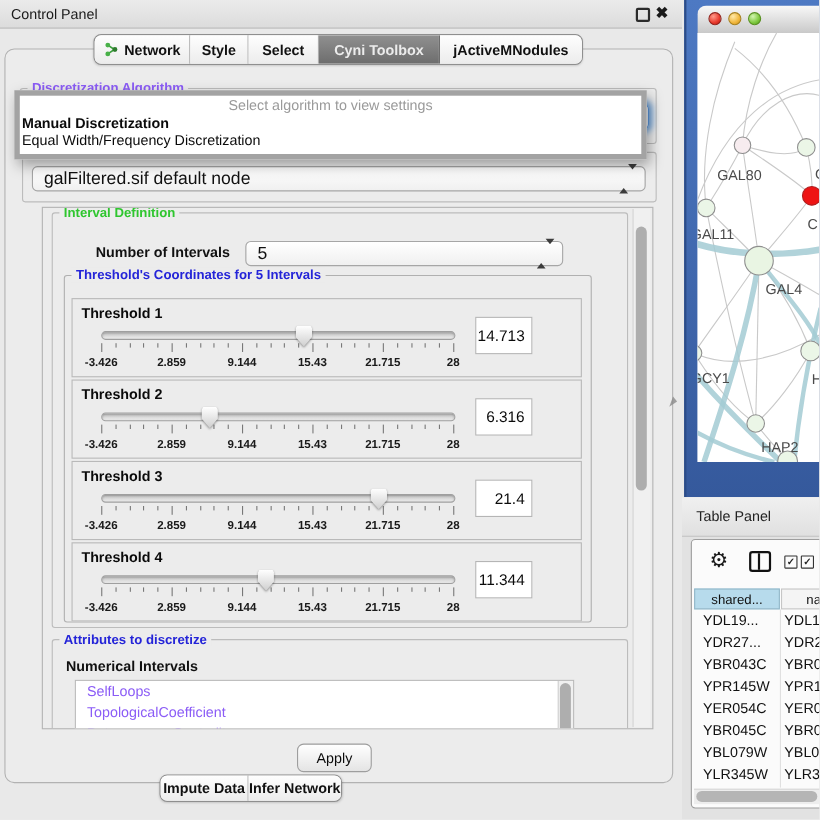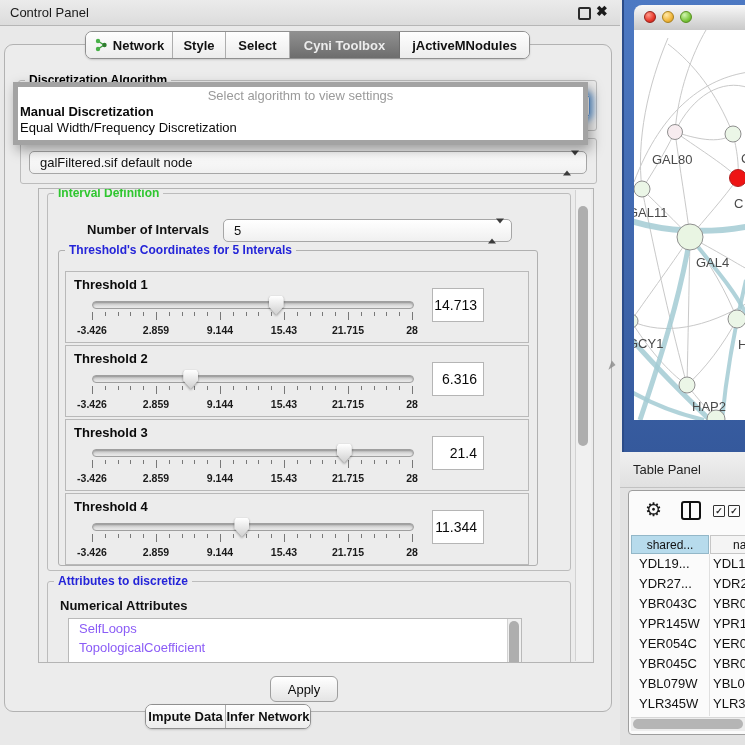--- a/index.html
+++ b/index.html
@@ -16,23 +16,23 @@
   .seg{position:absolute;display:flex;border-radius:7px;overflow:hidden;border:1px solid #8f8f8f;
     background:#fff;z-index:20;box-shadow:0 1px 2px rgba(0,0,0,.15);}
   .seg .tab{display:flex;align-items:center;justify-content:center;font-size:13px;font-weight:700;color:#111;
     background:linear-gradient(#fefefe,#ececec);border-right:1px solid #adadad;box-sizing:border-box;}
   .seg .tab:last-child{border-right:none;}
   .seg .tab.sel{background:linear-gradient(#909090,#6d6d6d);color:#ececec;border-right-color:#6d6d6d;}
   .top-seg{left:85px;top:31px;height:26px;}
   .bot-seg{left:145px;top:704px;height:23px;}
   .group{position:absolute;border:1px solid #bcbcbc;border-radius:3px;box-sizing:border-box;}
   .gtitle{position:absolute;top:-8px;left:6px;background:#ececec;padding:0 4px;font-size:12px;font-weight:700;white-space:nowrap;}
-  .t-green{color:#2fc62f}.t-blue{color:#2424d8}.t-dark{color:#000000}
+  .t-green{color:#2fc62f}.t-blue{color:#2424d8}.t-dark{color:#8b5cf6}
   .combo{position:absolute;background:linear-gradient(#ffffff,#f0f0f0);border:1px solid #a6a6a6;border-radius:5px;
-    font-size:13px;color:#111;display:flex;align-items:center;padding:0 10px;box-sizing:border-box;}
+    font-size:16px;color:#111;display:flex;align-items:center;padding:0 10px;box-sizing:border-box;}
   .combo.focused{box-shadow:0 0 6px 3px rgba(95,155,220,.9);border-color:#5a96dc;}
   .stepper{position:absolute;right:7px;top:50%;transform:translateY(-50%);}
   .tri{width:0;height:0;border-left:4px solid transparent;border-right:4px solid transparent;}
   .tri.up{border-bottom:5px solid #3c3c3c;margin-bottom:2px;}
   .tri.down{border-top:5px solid #3c3c3c;}
   .popup{position:absolute;left:13px;top:82px;width:565px;height:53px;background:#fff;border:5px solid #a3a3a3;
     box-shadow:3px 5px 12px rgba(0,0,0,.35);z-index:30;font-size:13px;}
   .popup .ph{color:#9a9a9a;text-align:center;height:17px;line-height:17px;}
   .popup .opt{height:16px;line-height:16px;padding-left:2px;color:#0a0a0a;}
   .popup .opt.bold{font-weight:700;}
@@ -347,21 +347,21 @@
                 <div class="thumb-shape"></div>
               </div>
           </div>
           <div class="value-box">11.344</div>
         </div>
       </div>
     </div>
 
     <div class="group" style="left:8px;top:392px;width:524px;height:200px">
       <span class="gtitle t-blue">Attributes to discretize</span>
-      <span style="position:absolute;left:12px;top:16px;font-size:13px;font-weight:700">Numerical Attributes</span>
+      <span style="position:absolute;left:12px;top:16px;font-size:13px;font-weight:700">Numerical Intervals</span>
       <div class="listbox" style="left:20px;top:36px;width:452px;height:150px">
         <div class="li">SelfLoops</div>
         <div class="li">TopologicalCoefficient</div>
         <div class="li">BetweennessCentrality</div>
         <div class="vsb" style="right:0;top:0;width:13px;height:150px">
           <div class="vsb-thumb" style="top:2px;height:138px;left:1px"></div>
         </div>
       </div>
     </div>
 

